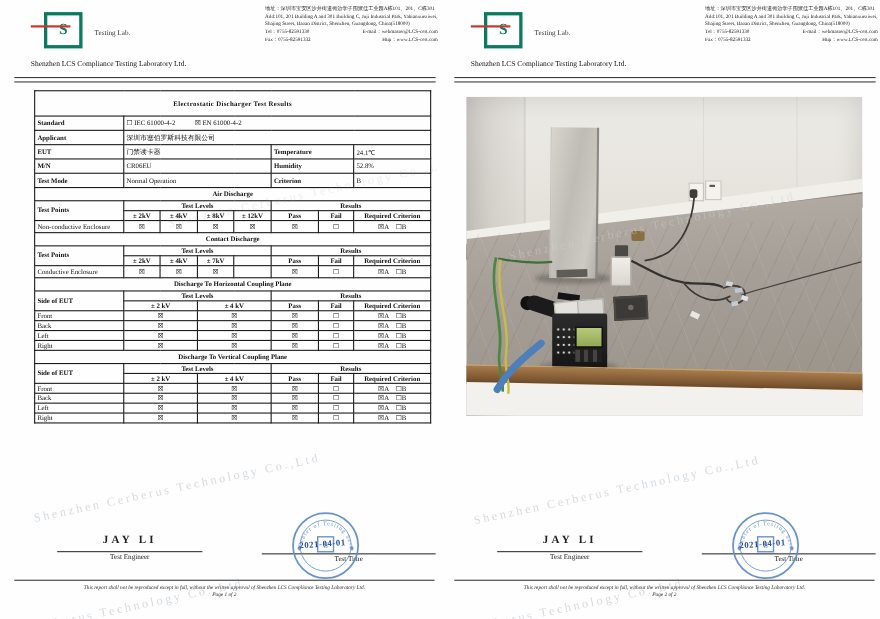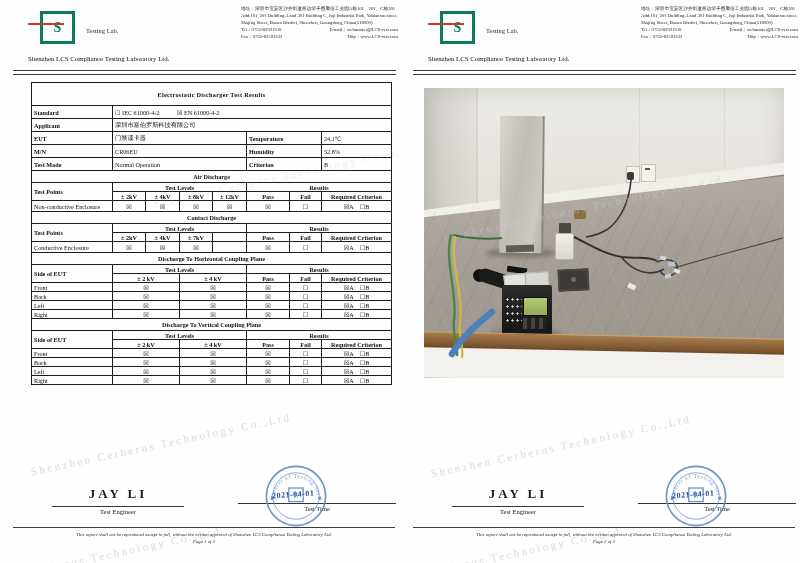--- a/index.html
+++ b/index.html
@@ -26,21 +26,21 @@
   .t-title{font-size:14px;text-align:center;font-weight:600;letter-spacing:0.3px;}
   tr.r-title{height:23px;} tr.r-info{height:13px;} tr.r-sec{height:12px;}
   tr.r-sub{height:9px;} tr.r-dat{height:11px;} tr.r-cp{height:9px;}
   .lbl{font-weight:bold;} .sec{font-weight:bold;text-align:center;font-size:6.8px;}
   .hdb{font-weight:bold;text-align:center;}
   .chk{text-align:center;font-size:6.8px;padding:0;}
   .gap{margin-left:16px;} .gap2{margin-left:6px;}
 
   
   .sig-left{position:absolute;left:52px;top:486px;width:132px;text-align:center;}
-  .sig-name{font-size:13px;letter-spacing:3px;font-weight:600;color:#222;}
+  .sig-name{font-size:10px;letter-spacing:3px;font-weight:600;color:#222;}
   .sig-line{border-top:0.9px solid #333;margin-top:4px;}
   .sig-role{font-size:6.5px;padding-top:1px;}
   .sig-right{position:absolute;left:238px;top:486px;width:158px;text-align:center;}
   .sig-spacer{height:13px;}
   .stamp{position:absolute;left:26px;top:-22px;width:64px;height:64px;opacity:0.92;}
   .stamp-date{position:absolute;left:34px;top:4px;font-size:8px;font-weight:bold;color:#274f9b;
               transform:rotate(-4deg);letter-spacing:0.5px;}
   .foot{position:absolute;left:13px;right:5px;top:527px;border-top:0.9px solid #3c3c3c;text-align:center;
         font-style:italic;font-size:4.8px;color:#2b2b2b;padding-top:2.5px;line-height:1.55;}
 

